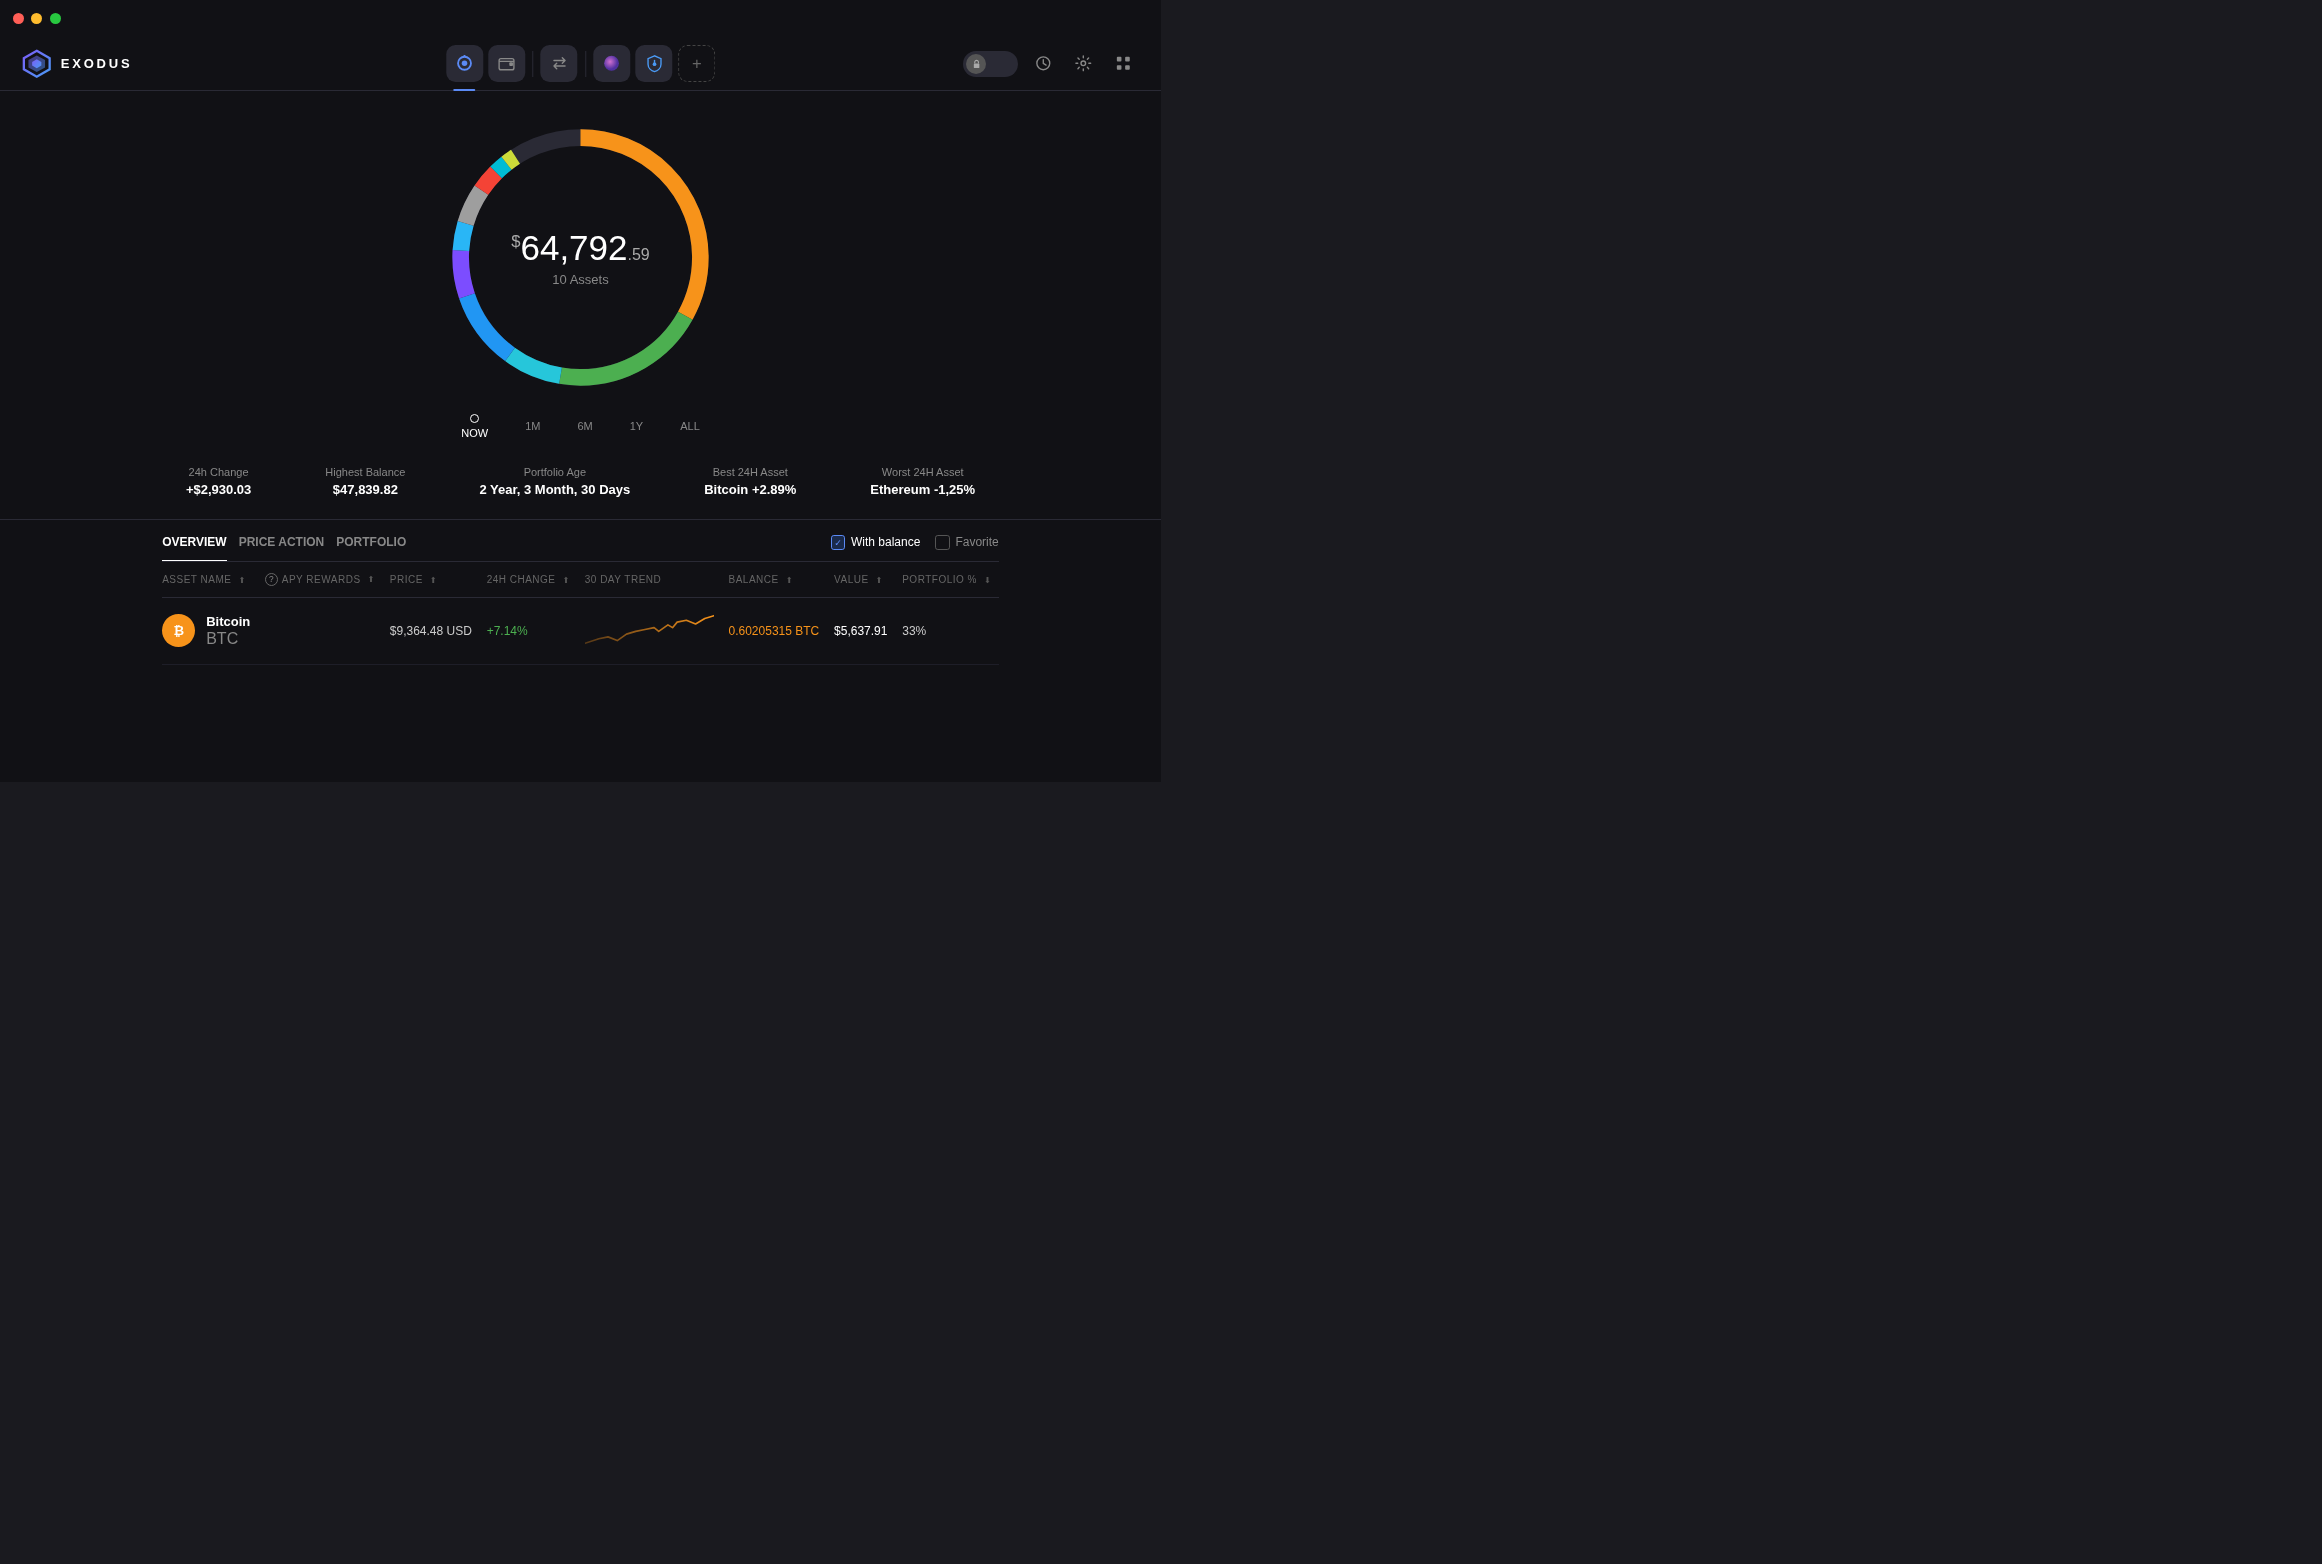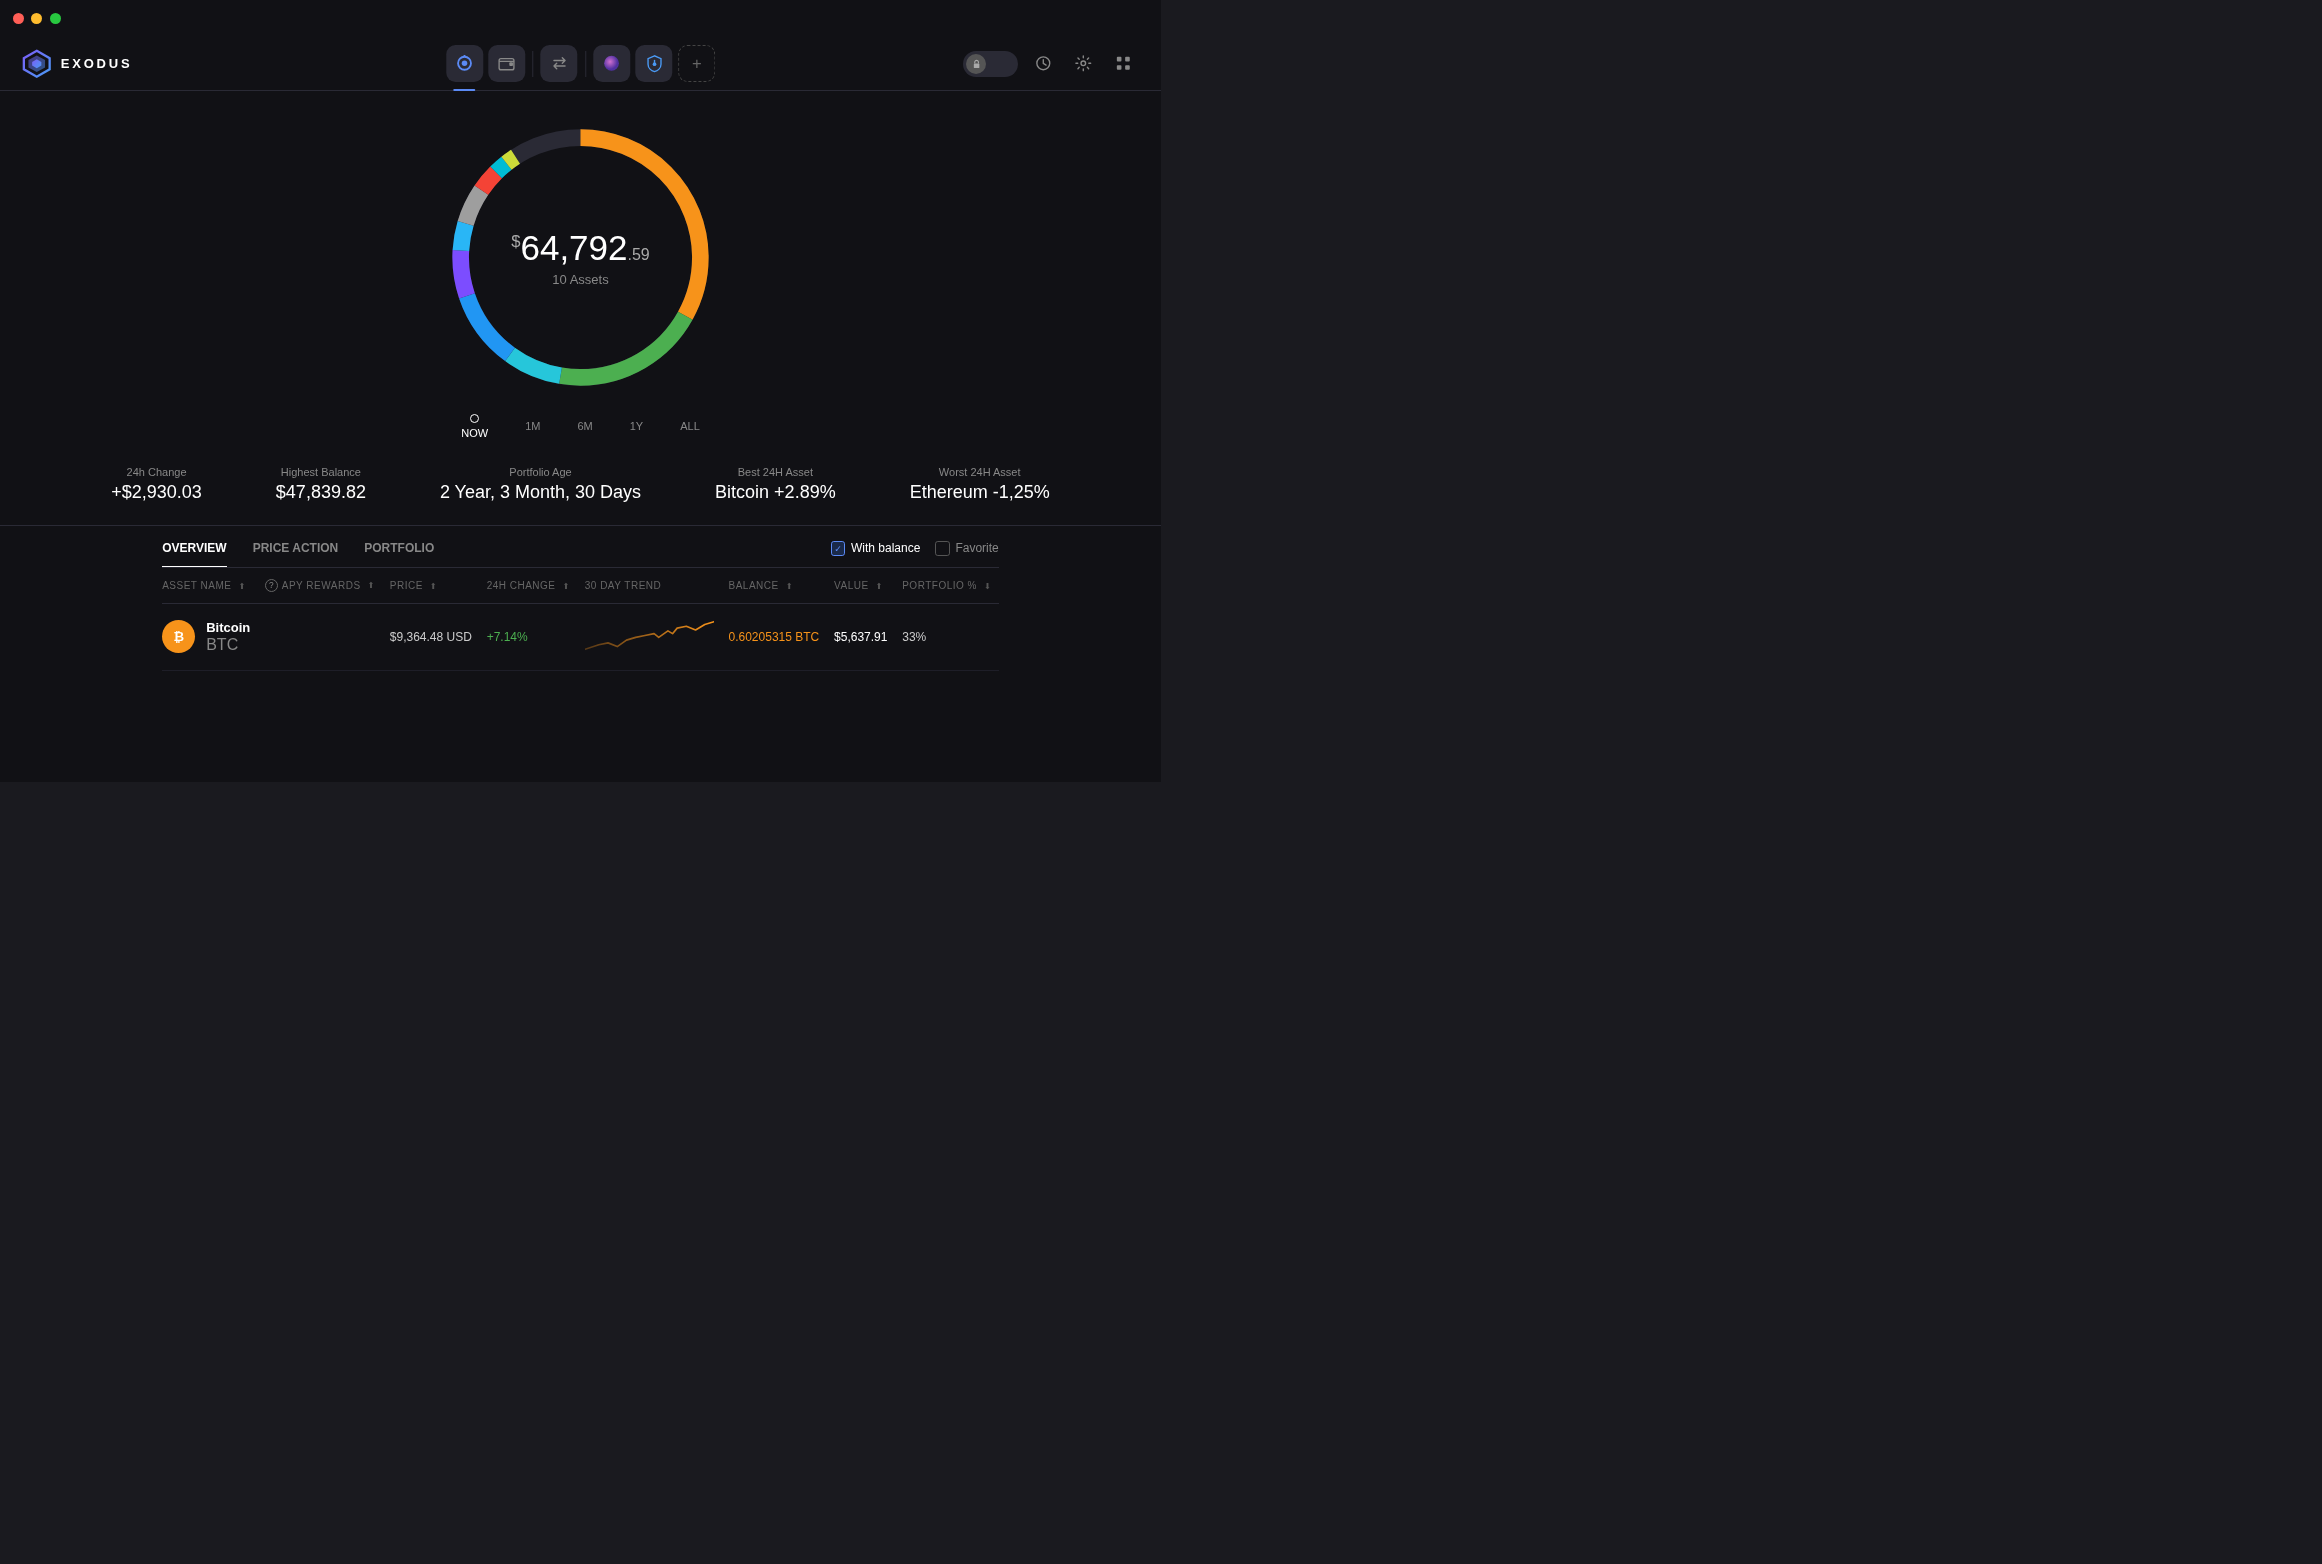--- a/index.html
+++ b/index.html
@@ -225,37 +225,37 @@
     }
     .stat-item {
       text-align: center;
     }
     .stat-label {
       font-size: 11px;
       color: #888;
       margin-bottom: 3.7px;
     }
     .stat-value {
-      font-size: 18px;
-      color: #fff;
-      font-weight: 400;
+      font-size: 13px;
+      color: #fff;
+      font-weight: 700;
     }
 
     
     .table-section {
       padding: 0 37px;
     }
 
     
     .tabs-row {
       display: flex;
       align-items: center;
       padding: 14.8px 0 0;
       border-bottom: 0.9px solid #2a2a35;
-      gap: 26px;
+      gap: 12px;
     }
     .tab {
       font-size: 12px;
       font-weight: 600;
       color: #888;
       padding-bottom: 11px;
       cursor: pointer;
       border-bottom: 1.8px solid transparent;
     }
     .tab.active {

